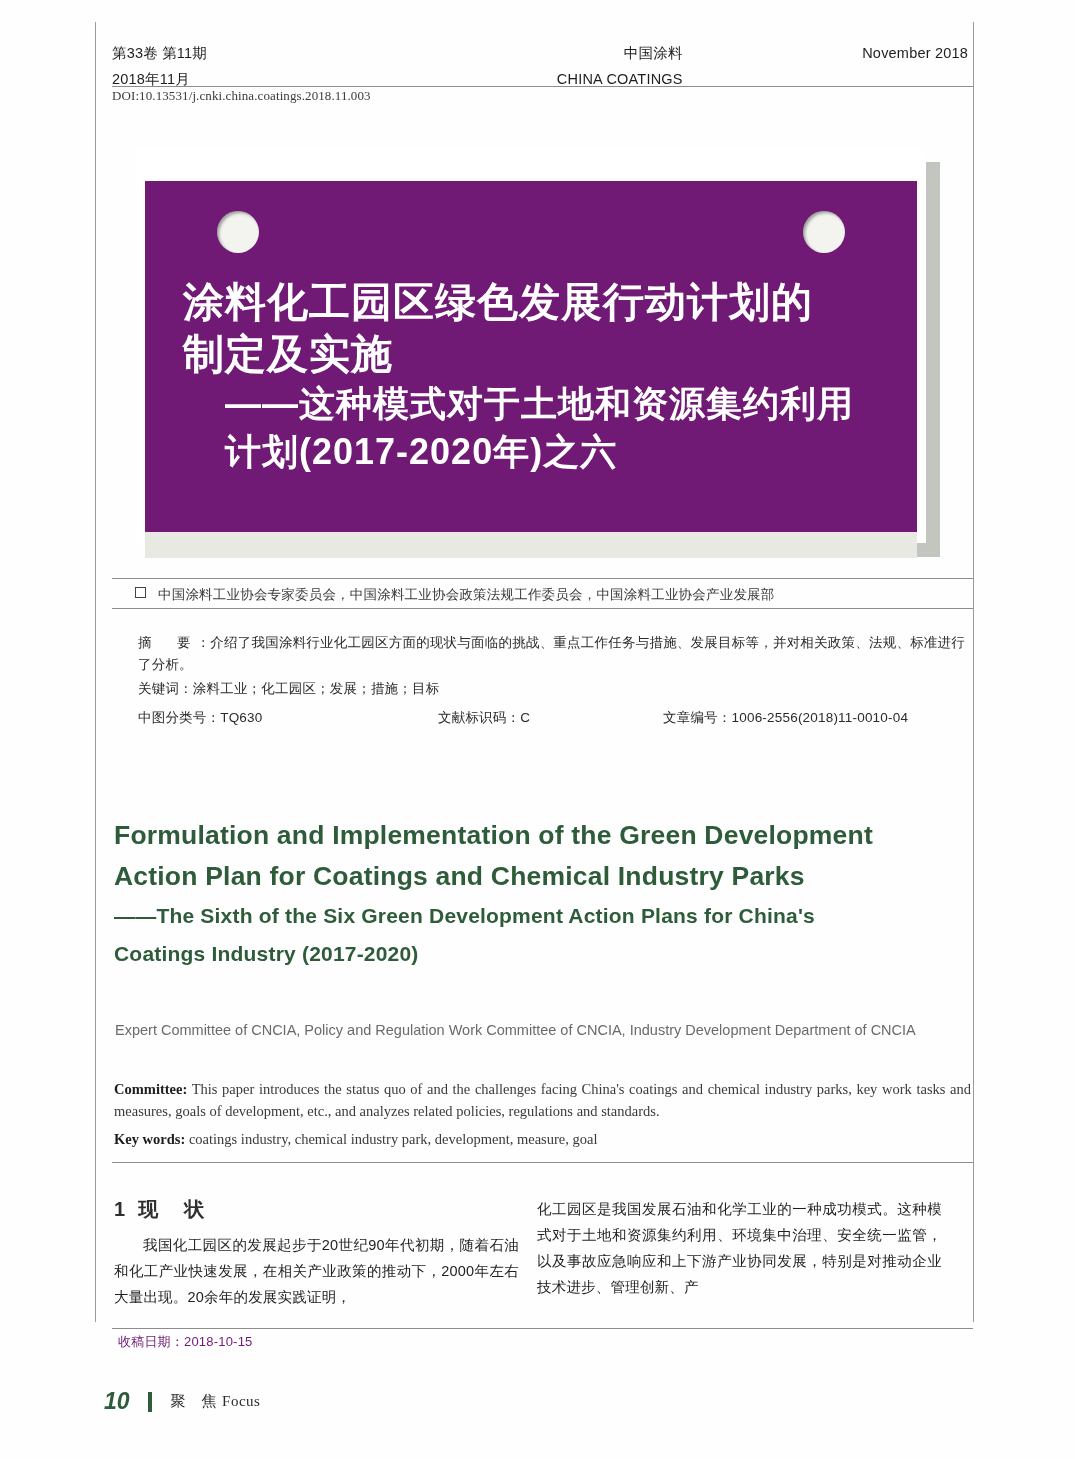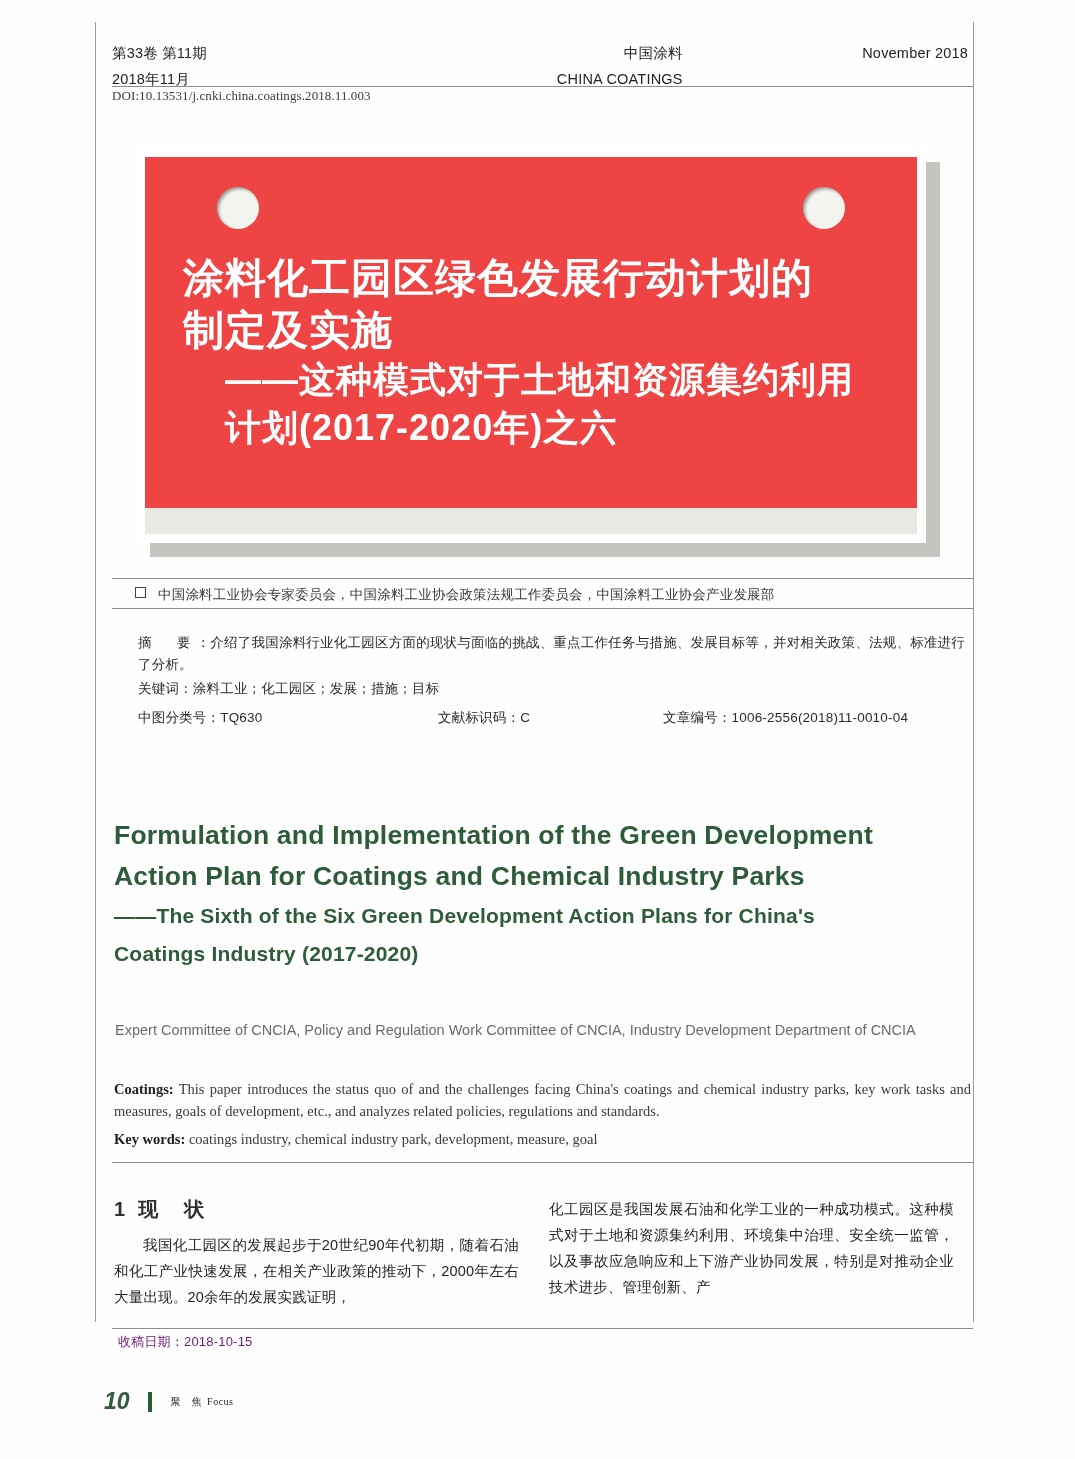--- a/index.html
+++ b/index.html
@@ -80,24 +80,25 @@
   .plate {
     position: absolute;
     left: 0; top: 0;
     width: 100%; height: 100%;
     background: #ffffff;
     padding: 9px;
     box-sizing: border-box;
   }
   .plate-inner {
     width: 100%; height: 100%;
-    background: #ef4444;
+    background: #701a75;
     position: relative;
     box-sizing: border-box;
     overflow: hidden;
+    margin-top: 24px;
   }
   .plate-inner::after {
     content: "";
     position: absolute;
     left: 0; right: 0; bottom: 0;
     height: 26px;
     background: #e9e9e4;
   }
   .hole {
     position: absolute;
@@ -202,21 +203,21 @@
   .en-abs b { color: #1d1d1d; }
   .en-abs .kw { margin-top: 6px; }
 
   .rule-h.pre-body { top: 1162px; }
 
   
   .body-cols {
     position: absolute;
     left: 114px; right: 104px; top: 1196px;
     display: flex;
-    gap: 30px;
+    gap: 18px;
   }
   .col {
     width: 405px;
     font-size: 14.5px;
     line-height: 26px;
     color: #1f1f1f;
     letter-spacing: .2px;
     text-align: justify;
   }
   .sec-h {
@@ -255,21 +256,21 @@
     font-size: 23px;
     line-height: 23px;
   }
   .footer .bar {
     width: 4px; height: 20px;
     background: #2e5c3a;
     margin: 0 7px 0 6px;
   }
   .footer .label {
     color: #2b2b2b;
-    font-size: 10px;
+    font-size: 15px;
     letter-spacing: .5px;
   }
   .footer .label .en {
     font-family: "Liberation Serif", serif;
     margin-left: 5px;
   }
 </style>
 </head>
 <body>
 
@@ -331,21 +332,21 @@
   <div class="en-title">
     <div>Formulation and Implementation of the Green Development</div>
     <div>Action Plan for Coatings and Chemical Industry Parks</div>
     <div class="sub">——The Sixth of the Six Green Development Action Plans for China's</div>
     <div class="sub">Coatings Industry  (2017-2020)</div>
   </div>
 
   <div class="en-authors">Expert Committee of CNCIA, Policy and Regulation Work Committee of CNCIA, Industry Development Department of CNCIA</div>
 
   <div class="en-abs">
-    <div><b>Coatings:</b><span> This paper introduces the status quo of and the challenges facing China's coatings and chemical industry parks, key work tasks and measures, goals of development, etc., and analyzes related policies, regulations and standards.</span></div>
+    <div><b>Committee:</b><span> This paper introduces the status quo of and the challenges facing China's coatings and chemical industry parks, key work tasks and measures, goals of development, etc., and analyzes related policies, regulations and standards.</span></div>
     <div class="kw"><b>Key words:</b><span> coatings industry, chemical industry park, development, measure, goal</span></div>
   </div>
 
   <div class="rule-h pre-body"></div>
 
   <div class="body-cols">
     <div class="col">
       <div class="sec-h">
         <span class="num">1</span><span>现　状</span>
       </div>

